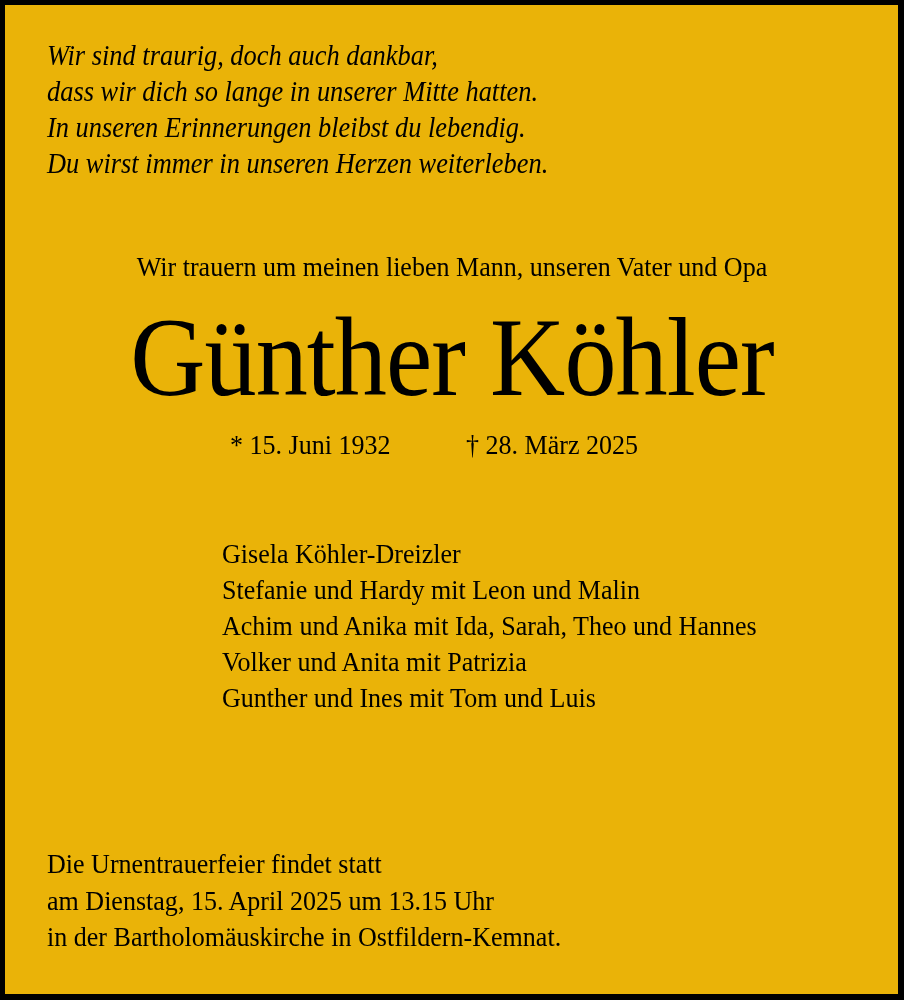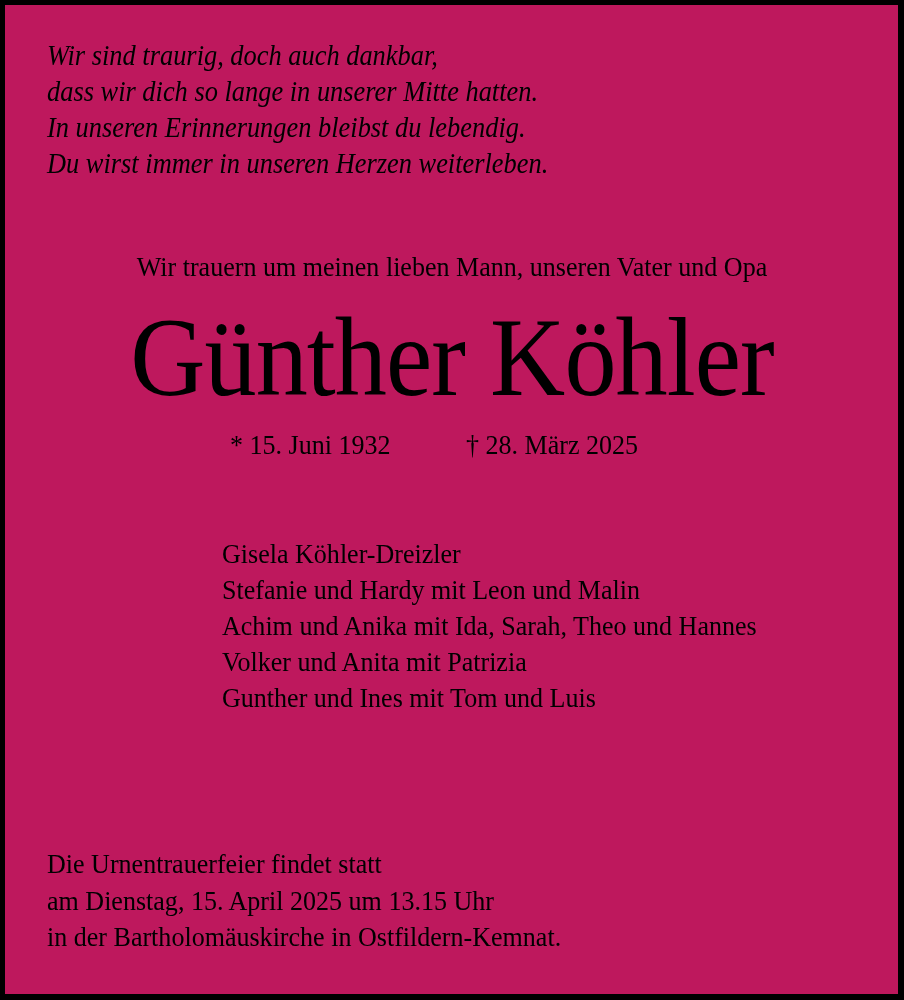--- a/index.html
+++ b/index.html
@@ -4,21 +4,21 @@
   <style>
     html, body { margin: 0; padding: 0; background: #ffffff; }
     body { width: 904px; height: 1000px; overflow: hidden; }
     .card {
       position: absolute; left: 0; top: 0;
       width: 904px; height: 1000px;
       box-sizing: border-box;
       border: 5px solid #000000;
       border-right-width: 6px;
       border-bottom-width: 6px;
-      background: #be185d;
+      background: #eab308;
       font-family: "Liberation Serif", "DejaVu Serif", serif;
       color: #000000;
     }
     .line {
       position: absolute;
       white-space: nowrap;
       transform-origin: left top;
       margin: 0;
     }
     .poem .line {

